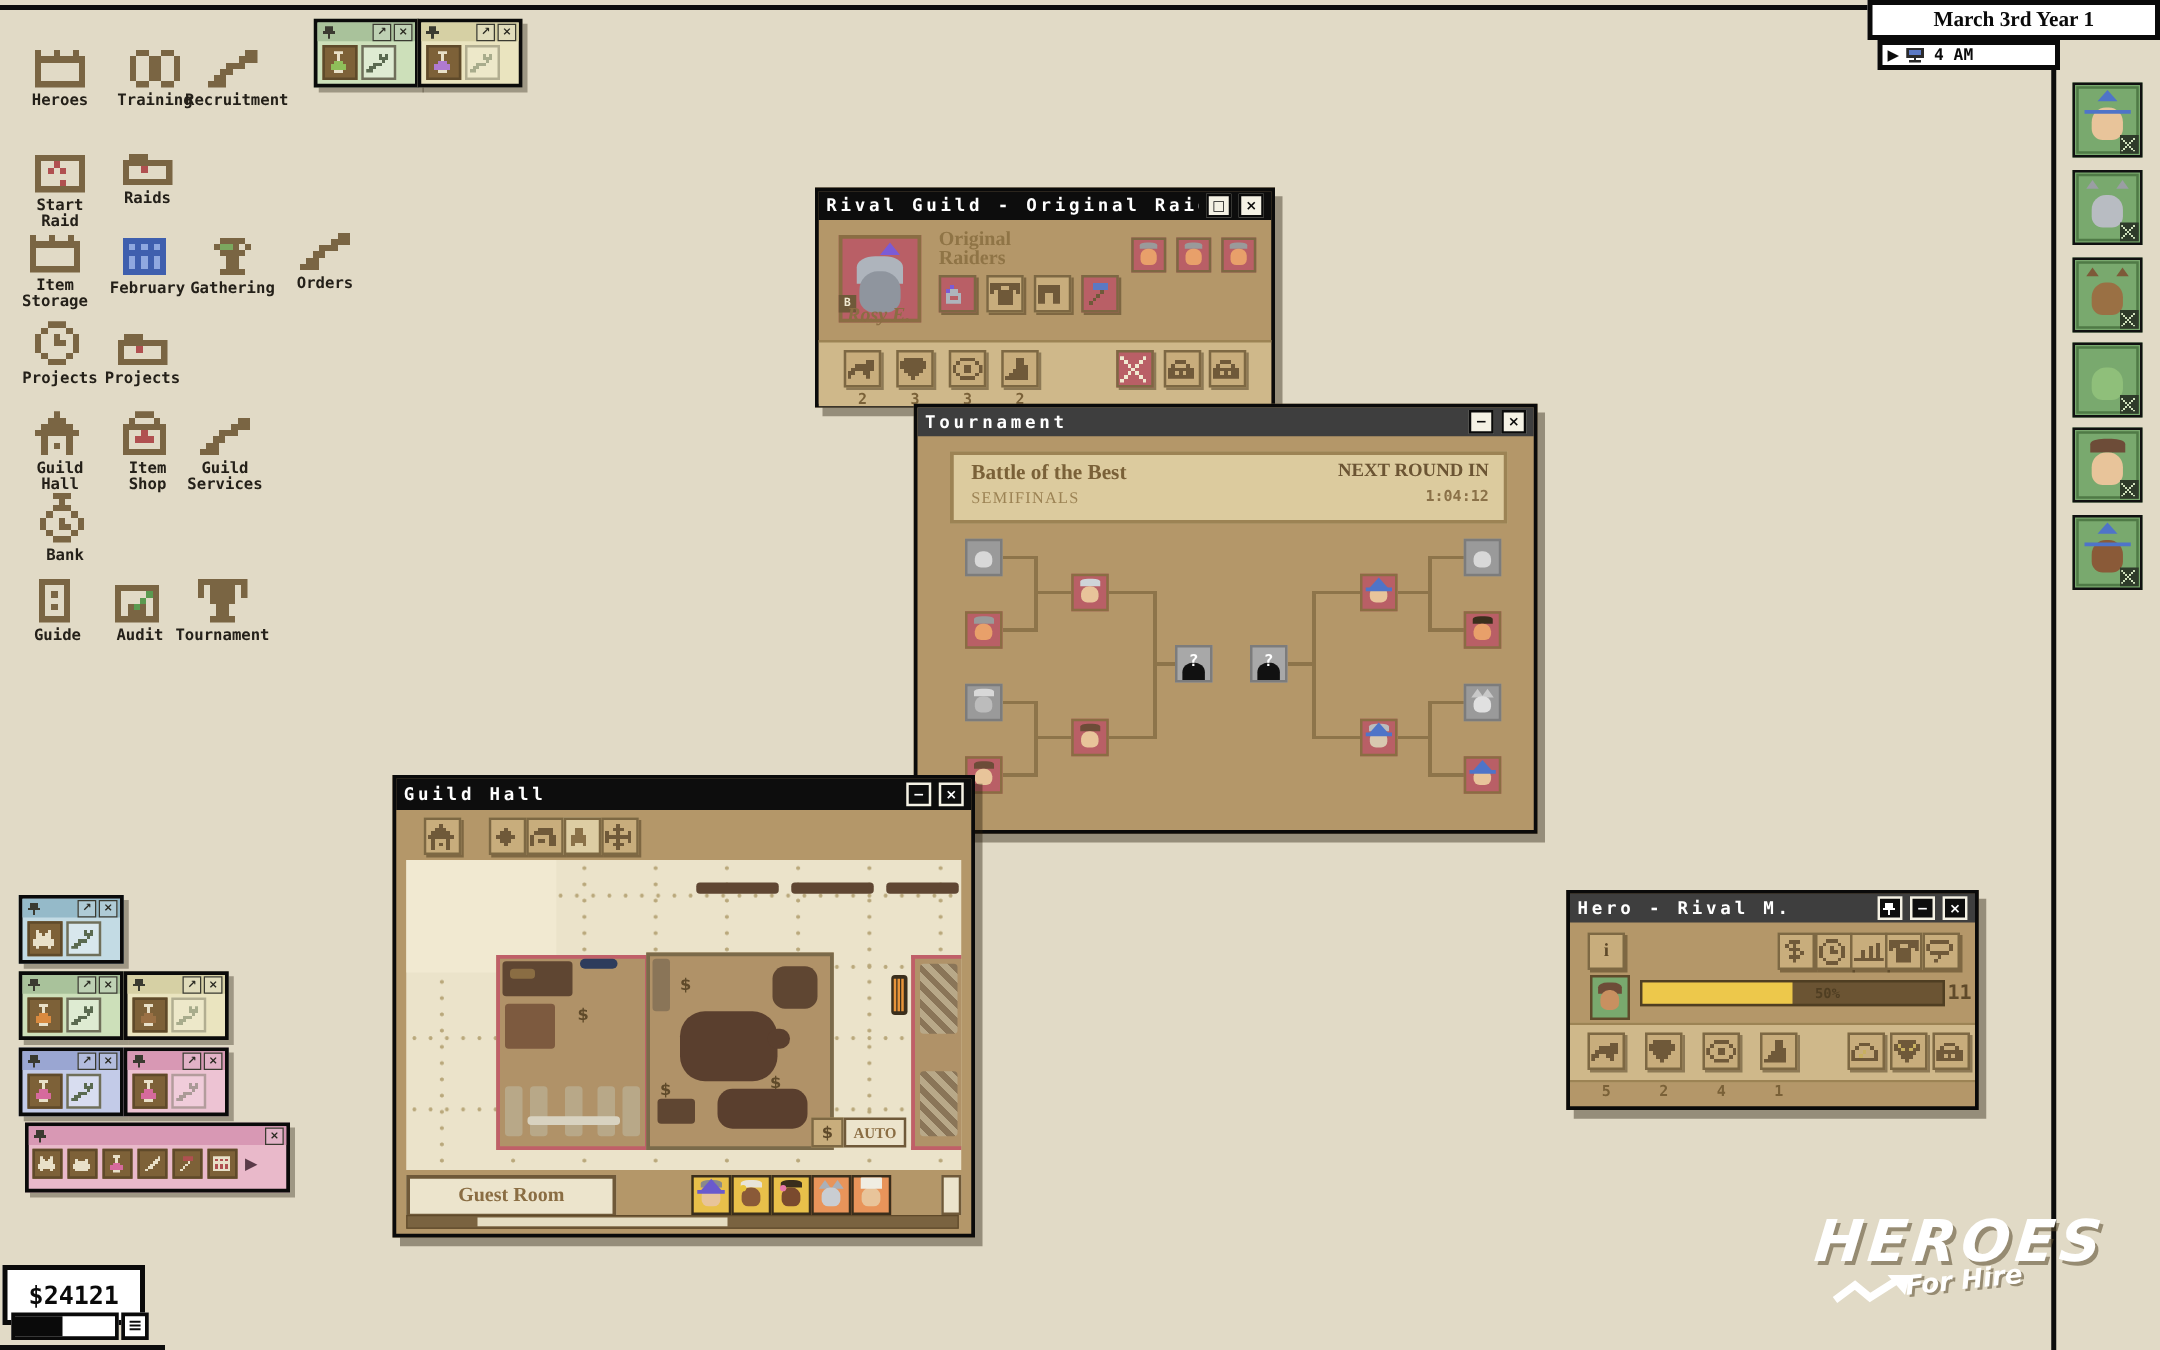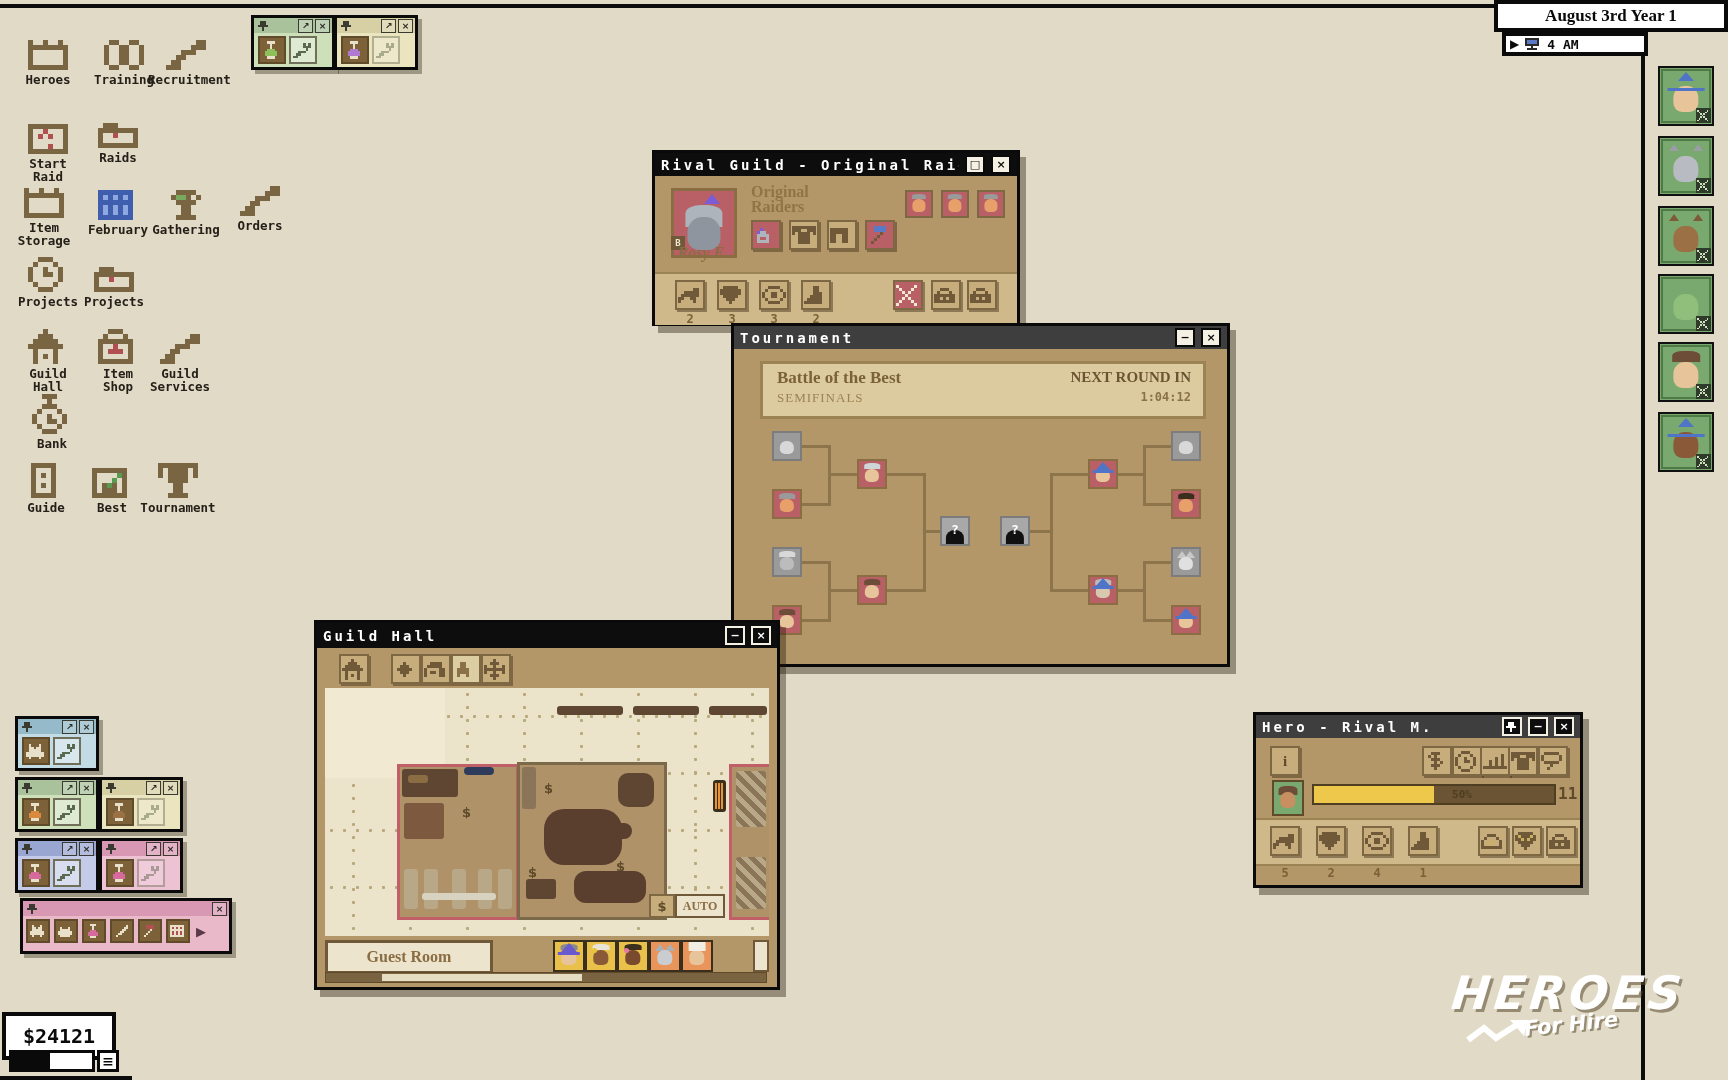--- a/index.html
+++ b/index.html
@@ -604,21 +604,21 @@
           <rect x="30" y="20" width="5" height="5" fill="#7a6543"></rect>
           <rect x="0" y="25" width="5" height="5" fill="#7a6543"></rect>
           <rect x="5" y="25" width="5" height="5" fill="#7a6543"></rect>
           <rect x="10" y="25" width="5" height="5" fill="#7a6543"></rect>
           <rect x="15" y="25" width="5" height="5" fill="#7a6543"></rect>
           <rect x="20" y="25" width="5" height="5" fill="#7a6543"></rect>
           <rect x="25" y="25" width="5" height="5" fill="#7a6543"></rect>
           <rect x="30" y="25" width="5" height="5" fill="#7a6543"></rect>
         </svg>
       </div>
-      <div class="lbl">Best</div>
+      <div class="lbl">Audit</div>
     </div>
     <div class="dicon" style="left: 140px; top: 454px;">
       <div class="glyph">
         <svg width="40" height="35" class="px">
           <rect x="0" y="0" width="5" height="5" fill="#7a6543"></rect>
           <rect x="5" y="0" width="5" height="5" fill="#7a6543"></rect>
           <rect x="10" y="0" width="5" height="5" fill="#7a6543"></rect>
           <rect x="15" y="0" width="5" height="5" fill="#7a6543"></rect>
           <rect x="20" y="0" width="5" height="5" fill="#7a6543"></rect>
           <rect x="25" y="0" width="5" height="5" fill="#7a6543"></rect>
@@ -648,21 +648,21 @@
           <rect x="15" y="30" width="5" height="5" fill="#7a6543"></rect>
           <rect x="20" y="30" width="5" height="5" fill="#7a6543"></rect>
           <rect x="25" y="30" width="5" height="5" fill="#7a6543"></rect>
         </svg>
       </div>
       <div class="lbl">Tournament</div>
     </div>
   </div>
 
 <div class="whitebox" style="left:1494px;top:0;width:234px;height:32px;display:flex;align-items:center;justify-content:center;">
-  <span class="serif" style="font-weight:bold;font-size:17px;color:#0a0a0a;">August 3rd Year 1</span>
+  <span class="serif" style="font-weight:bold;font-size:17px;color:#0a0a0a;">March 3rd Year 1</span>
 </div>
 <div class="whitebox" style="left:1502px;top:32px;width:146px;height:24px;display:flex;align-items:center;gap:6px;padding:0 4px;">
   <span style="font:bold 12px 'DejaVu Sans',sans-serif;color:#0a0a0a;">▶</span>
   <span class="pxslot">
       <svg width="16" height="12" class="px">
         <rect x="0" y="0" width="2" height="2" fill="#2a2a2a"></rect>
         <rect x="2" y="0" width="2" height="2" fill="#2a2a2a"></rect>
         <rect x="4" y="0" width="2" height="2" fill="#2a2a2a"></rect>
         <rect x="6" y="0" width="2" height="2" fill="#2a2a2a"></rect>
         <rect x="8" y="0" width="2" height="2" fill="#2a2a2a"></rect>

